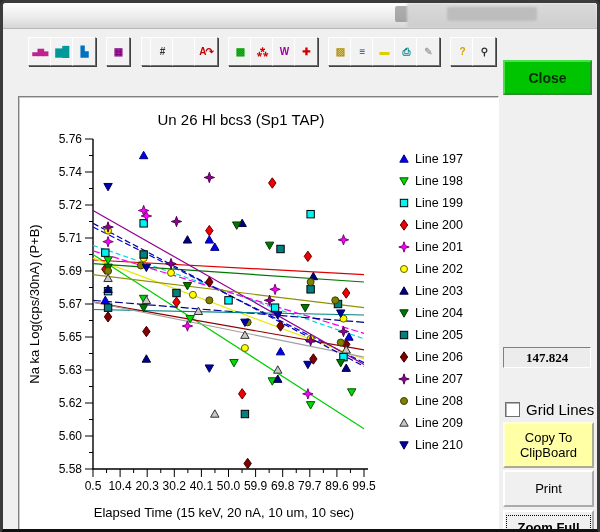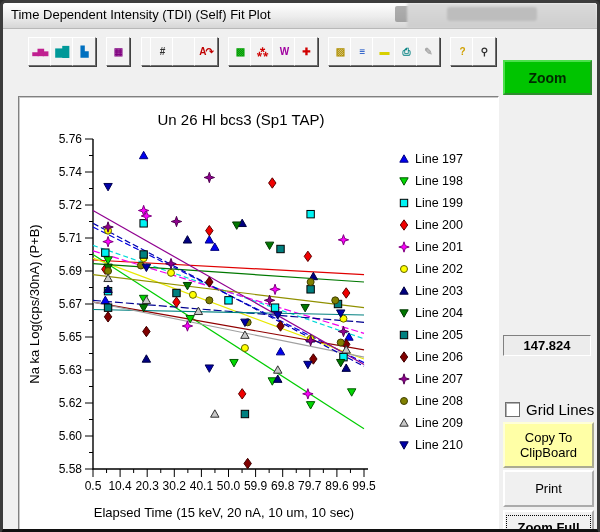--- a/index.html
+++ b/index.html
@@ -23,38 +23,37 @@
              border:2px outset #4be04b;color:#003000;font-weight:bold;font-size:14px;
              display:flex;align-items:center;justify-content:center;color:#002a00;}
   
   #chart-panel{position:absolute;left:15px;top:67px;width:479px;height:443px;background:#ffffff;
                border:1px solid;border-color:#808080 #ffffff #ffffff #808080;box-shadow:inset 1px 1px 0 #c8c8c8;}
   #chart-svg{display:block;}
   
   .readout{position:absolute;left:500px;width:86px;height:19px;background:#ececec;
            border:1px solid;border-color:#808080 #ffffff #ffffff #808080;
            font-size:13px;font-weight:bold;text-align:center;line-height:19px;color:#000;}
-  #readout-x{top:306px;}
+  #readout-x{top:318px;font-family:Liberation Serif, serif;}
   #readout-y{top:345px;}
   #gridlines-row{position:absolute;left:502px;top:372px;display:flex;align-items:center;gap:6px;}
   #gridlines-box{width:13px;height:13px;background:#fff;border:1px solid #6f6f6f;box-shadow:inset 1px 1px 0 #b0b0b0;}
   #gridlines-label{font-size:15px;color:#000;}
   .btn3d{position:absolute;left:500px;width:87px;background:#f0f0f0;border:2px outset #ffffff;
          font-size:13px;color:#000;display:flex;align-items:center;justify-content:center;text-align:center;}
   #copy-btn{top:393px;height:42px;background:#ffffa6;border:2px outset #ffffd8;line-height:15px;width:87px;}
   #print-btn{top:441px;height:33px;}
   #zoom-btn{top:481px;height:30px;font-weight:bold;}
   #zoom-btn .inner{outline:1px dotted #000;padding:4px 10px;}
 </style>
 </head>
 <body>
 
 <div id="window">
   <div id="titlebar">
-    <span id="title-text">Time Dependent Intensity (TDI) (Self) Fit Plot</span>
     <span id="close-x"></span>
     <span id="bg-window">
         <span class="blob"></span>
       </span>
   </div>
   <div id="client">
     <div id="toolbar">
         <div class="tbtn" style="left: 25px;">
           <span class="ticon" style="color: rgb(192, 32, 144); font-size: 8px;">▃▆▄</span>
         </div>
@@ -107,21 +106,21 @@
           <span class="ticon" style="color: rgb(168, 168, 168);">✎</span>
         </div>
         <div class="tbtn" style="left: 447px;">
           <span class="ticon" style="color: rgb(208, 160, 0);">?</span>
         </div>
         <div class="tbtn" style="left: 469px;">
           <span class="ticon" style="color: rgb(48, 48, 48);">⚲</span>
         </div>
       </div>
     <div id="close-btn">
-      <span>Zoom</span>
+      <span>Close</span>
     </div>
     <div id="chart-panel">
       <svg id="chart-svg" width="479" height="443" viewBox="0 0 479 443">
           <text x="222" y="28" font-size="15" fill="#000" text-anchor="middle">Un  26  Hl bcs3 (Sp1 TAP)</text>
           <path d="M 74 42 V 372 H 349" fill="none" stroke="#000" stroke-width="1.4"></path>
           <line x1="74" y1="42" x2="66" y2="42" stroke="#000"></line>
           <text x="63" y="46" font-size="12" fill="#000" text-anchor="end">5.76</text>
           <line x1="74" y1="58.5" x2="70" y2="58.5" stroke="#000"></line>
           <line x1="74" y1="75" x2="66" y2="75" stroke="#000"></line>
           <text x="63" y="79" font-size="12" fill="#000" text-anchor="end">5.74</text>

